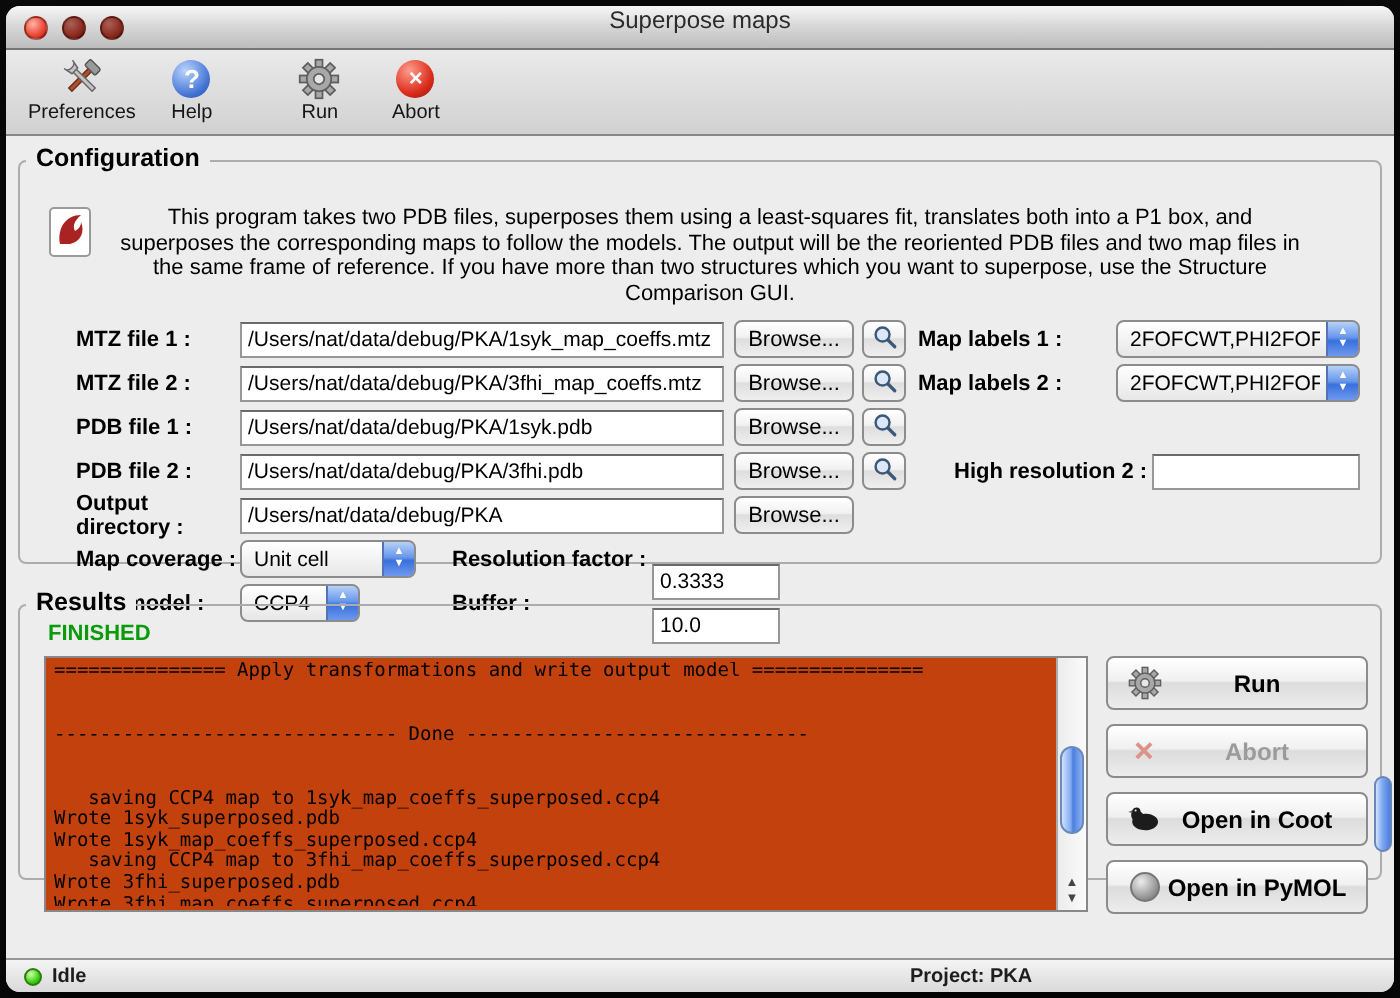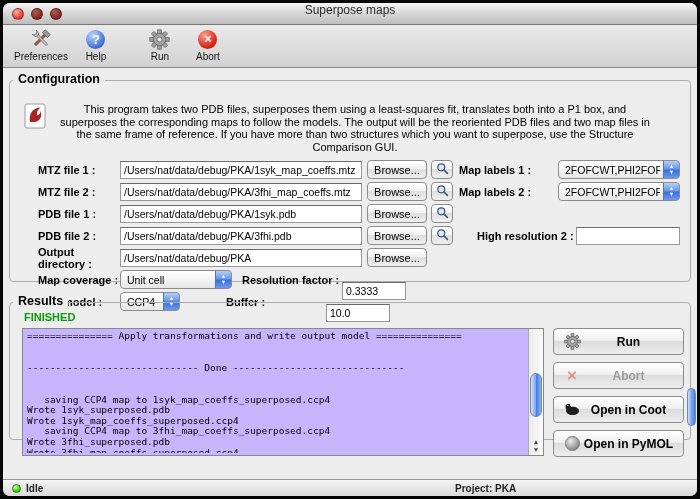--- a/index.html
+++ b/index.html
@@ -34,27 +34,27 @@
 .mag-btn{flex:0 0 22px;width:22px;margin-left:4px;}
 .rblock{margin-left:auto;display:flex;align-items:center;}
 .rlabel{flex:0 0 99px;font-size:11px;font-weight:bold;color:#000;}
 .popup{height:19px;border:1px solid #8c8c8c;border-radius:4px;background:linear-gradient(#ffffff,#e7e7e7);display:flex;align-items:center;position:relative;padding:0 19px 0 6px;font-size:10.5px;color:#000;cursor:pointer;overflow:hidden;box-shadow:inset 0 1px 0 #fff;}
 .popup-text{white-space:nowrap;overflow:hidden;}
 .popup-cap{position:absolute;right:-1px;top:-1px;bottom:-1px;width:17px;border-radius:0 4px 4px 0;background:linear-gradient(#b6d1f8,#6897ea 45%,#3a70dd 55%,#6d9aee);border:1px solid #5374b2;display:flex;flex-direction:column;align-items:center;justify-content:center;color:#fff;gap:1px;}
 .popup-cap span{font-size:5.5px;line-height:5.5px;}
 .w-maplabels{flex:0 0 122px;width:122px;}
 .hres-input{flex:0 0 104px;width:104px;}
 .popup-slot{flex:0 0 96px;display:flex;}
-.cov-popup{width:112px;}
+.cov-popup{width:88px;}
 .fmt-popup{width:60px;}
 .midlabel{flex:0 0 100px;margin-left:10px;font-size:11px;font-weight:bold;color:#000;}
 .num-input{flex:0 0 64px;width:64px;margin-top:23px;}
 .finished{font-size:11px;font-weight:bold;color:#0a9b0a;margin:0 0 5px 8px;}
 .results-main{display:flex;gap:9px;padding-left:6px;}
-.logbox{position:relative;flex:0 0 522px;width:522px;height:128px;border:1px solid #888;background:#c4b5fd;}
+.logbox{position:relative;flex:0 0 522px;width:522px;height:128px;border:1px solid #888;background:#c2410c;}
 .logtext{position:absolute;left:4px;top:2px;right:18px;bottom:2px;font-family:"DejaVu Sans Mono",monospace;font-size:9.5px;line-height:10.6px;white-space:pre;overflow:hidden;color:#000;}
 .vscroll{position:absolute;top:0;right:0;bottom:0;width:15px;border-left:1px solid #ababab;background:linear-gradient(to right,#ececec,#fbfbfb);}
 .vthumb{position:absolute;left:1px;width:12px;top:44px;height:44px;border-radius:6px;background:linear-gradient(to right,#d2e3fb,#7fa9f0 45%,#4a7fe0 55%,#8ab0f2);border:1px solid #6c89bb;cursor:pointer;}
 .varrows{position:absolute;left:0;right:0;bottom:2px;display:flex;flex-direction:column;align-items:center;color:#444;cursor:pointer;}
 .varrows span{font-size:6.5px;line-height:7.5px;}
 .actions{display:flex;flex-direction:column;gap:7px;width:132px;}
 .action-btn{height:27px;border:1px solid #8c8c8c;border-radius:4px;background:linear-gradient(#ffffff,#f0f0f0 45%,#dcdcdc 50%,#ededed);display:flex;align-items:center;padding:0 8px;cursor:pointer;box-shadow:inset 0 1px 0 #fff;}
 .ab-icon{width:20px;display:flex;align-items:center;justify-content:center;}
 .ab-label{flex:1;text-align:center;font-size:12px;font-weight:bold;color:#000;}
 .action-btn.disabled .ab-label{color:#9b9b9b;}

